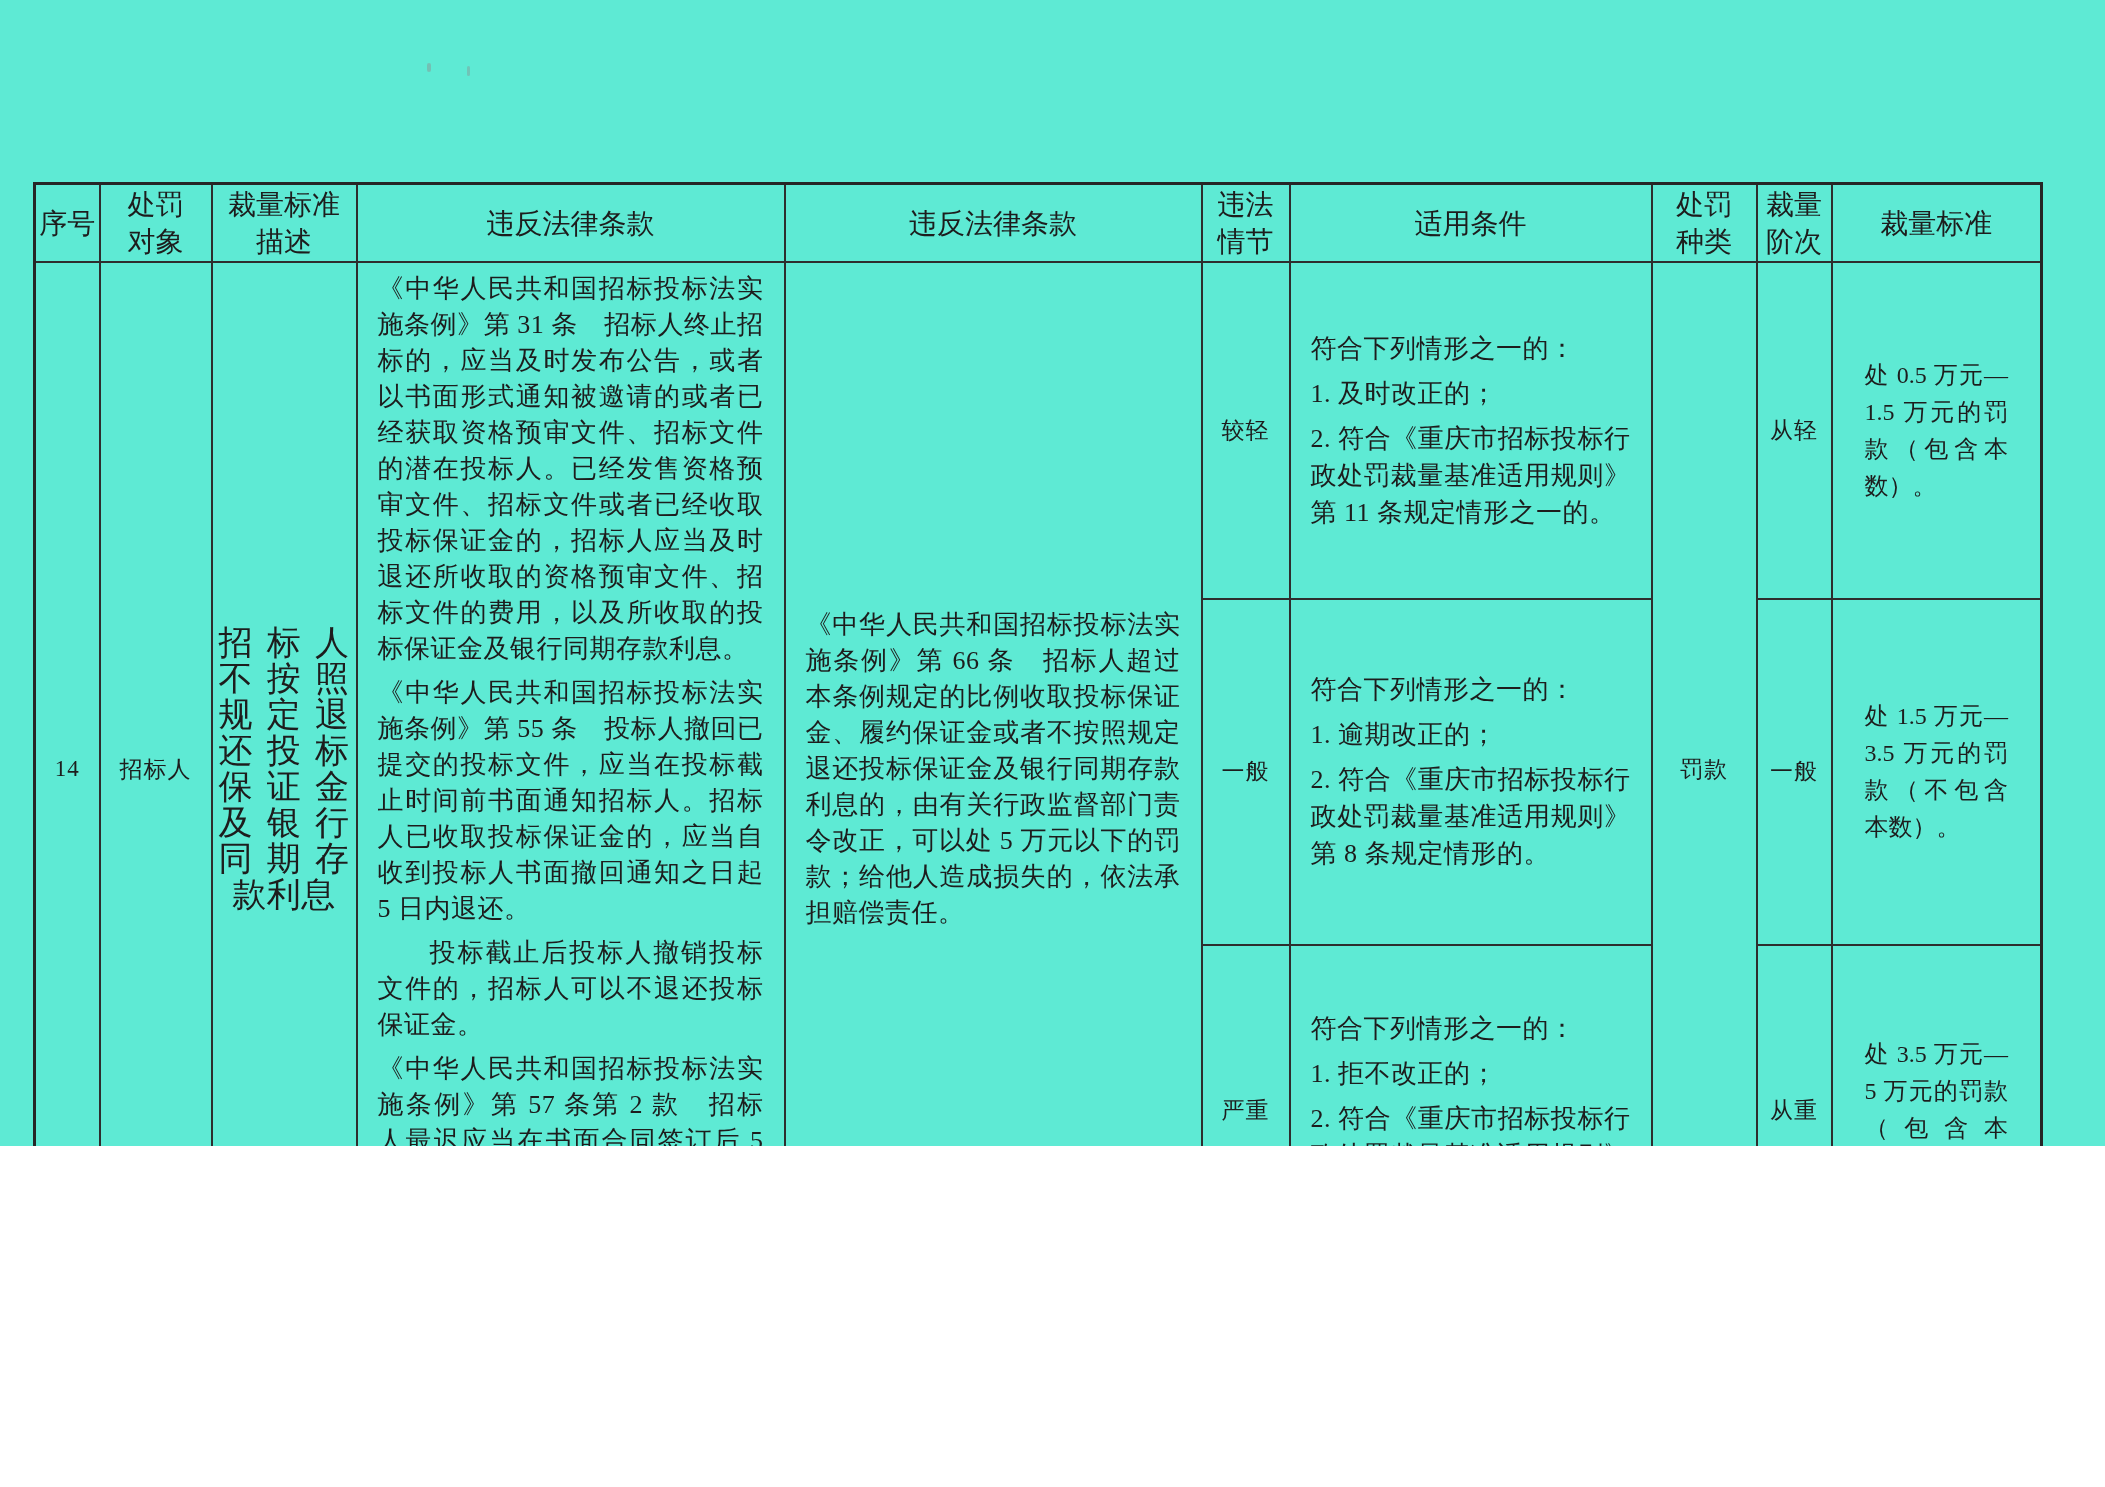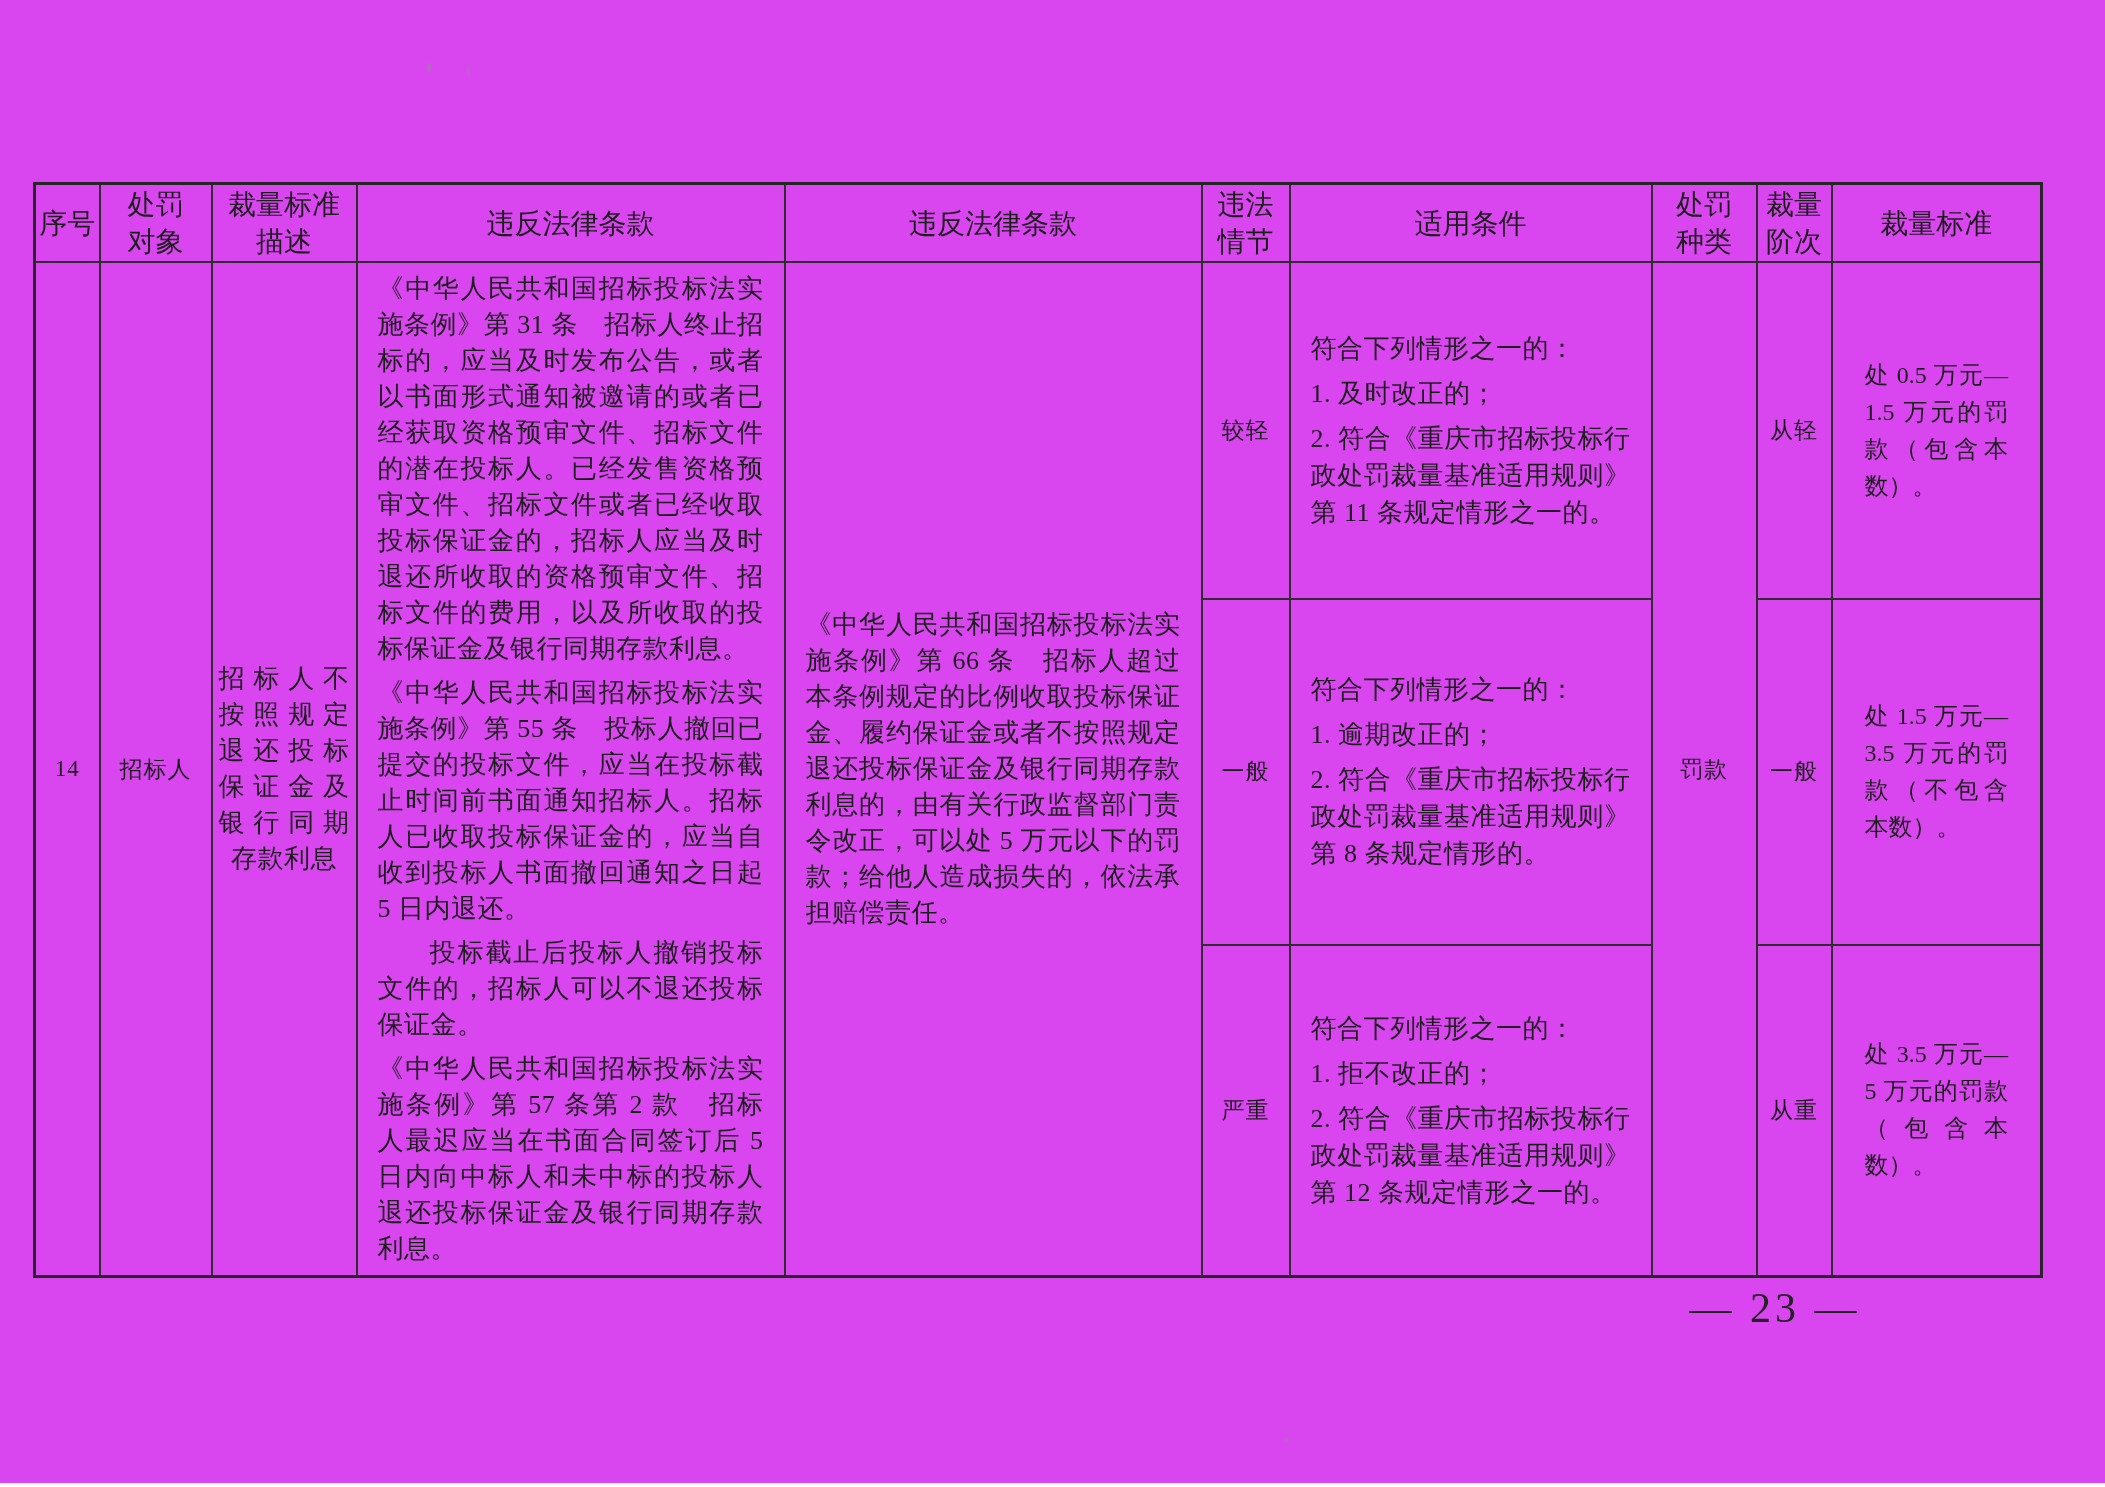--- a/index.html
+++ b/index.html
@@ -1,19 +1,19 @@
 <!DOCTYPE html>
 <html><head>
 <meta charset="utf-8">
 <style>
   html,body{margin:0;padding:0;background:#ffffff;}
   .page{
     position:relative;
-    width:2105px;height:1483px;
-    background:#d946ef;
+    width:2105px;height:1146px;
+    background:#5eead4;
     font-family:"Liberation Serif","DejaVu Serif",serif;
     color:#1d1d1d;
     overflow:hidden;
   }
   table.penalty-table{
     position:absolute;left:33px;top:182px;
     width:2007px;height:1060px;
     border-collapse:collapse;table-layout:fixed;
     border:3px solid #262626;
   }
@@ -38,21 +38,21 @@
   td.text{padding:0 12px;}
   td.text p{
     margin:8px;
     font-size:26px;line-height:36px;
     letter-spacing:0.5px;
     text-align:justify;
     text-justify:inter-ideograph;
   }
   td.behavior{
     padding:0 6px;
-    font-size:26px;line-height:36px;
+    font-size:34px;line-height:36px;
     letter-spacing:0.5px;
     text-align:justify;
     text-align-last:center;
   }
   td.cond p{line-height:37px;}
   td.std{padding:0 24px;}
   td.std p{font-size:24px;line-height:37px;letter-spacing:0;}
   p.indent{text-indent:2em;}
   tr.r1{height:327px;}
   tr.r2{height:335px;}

